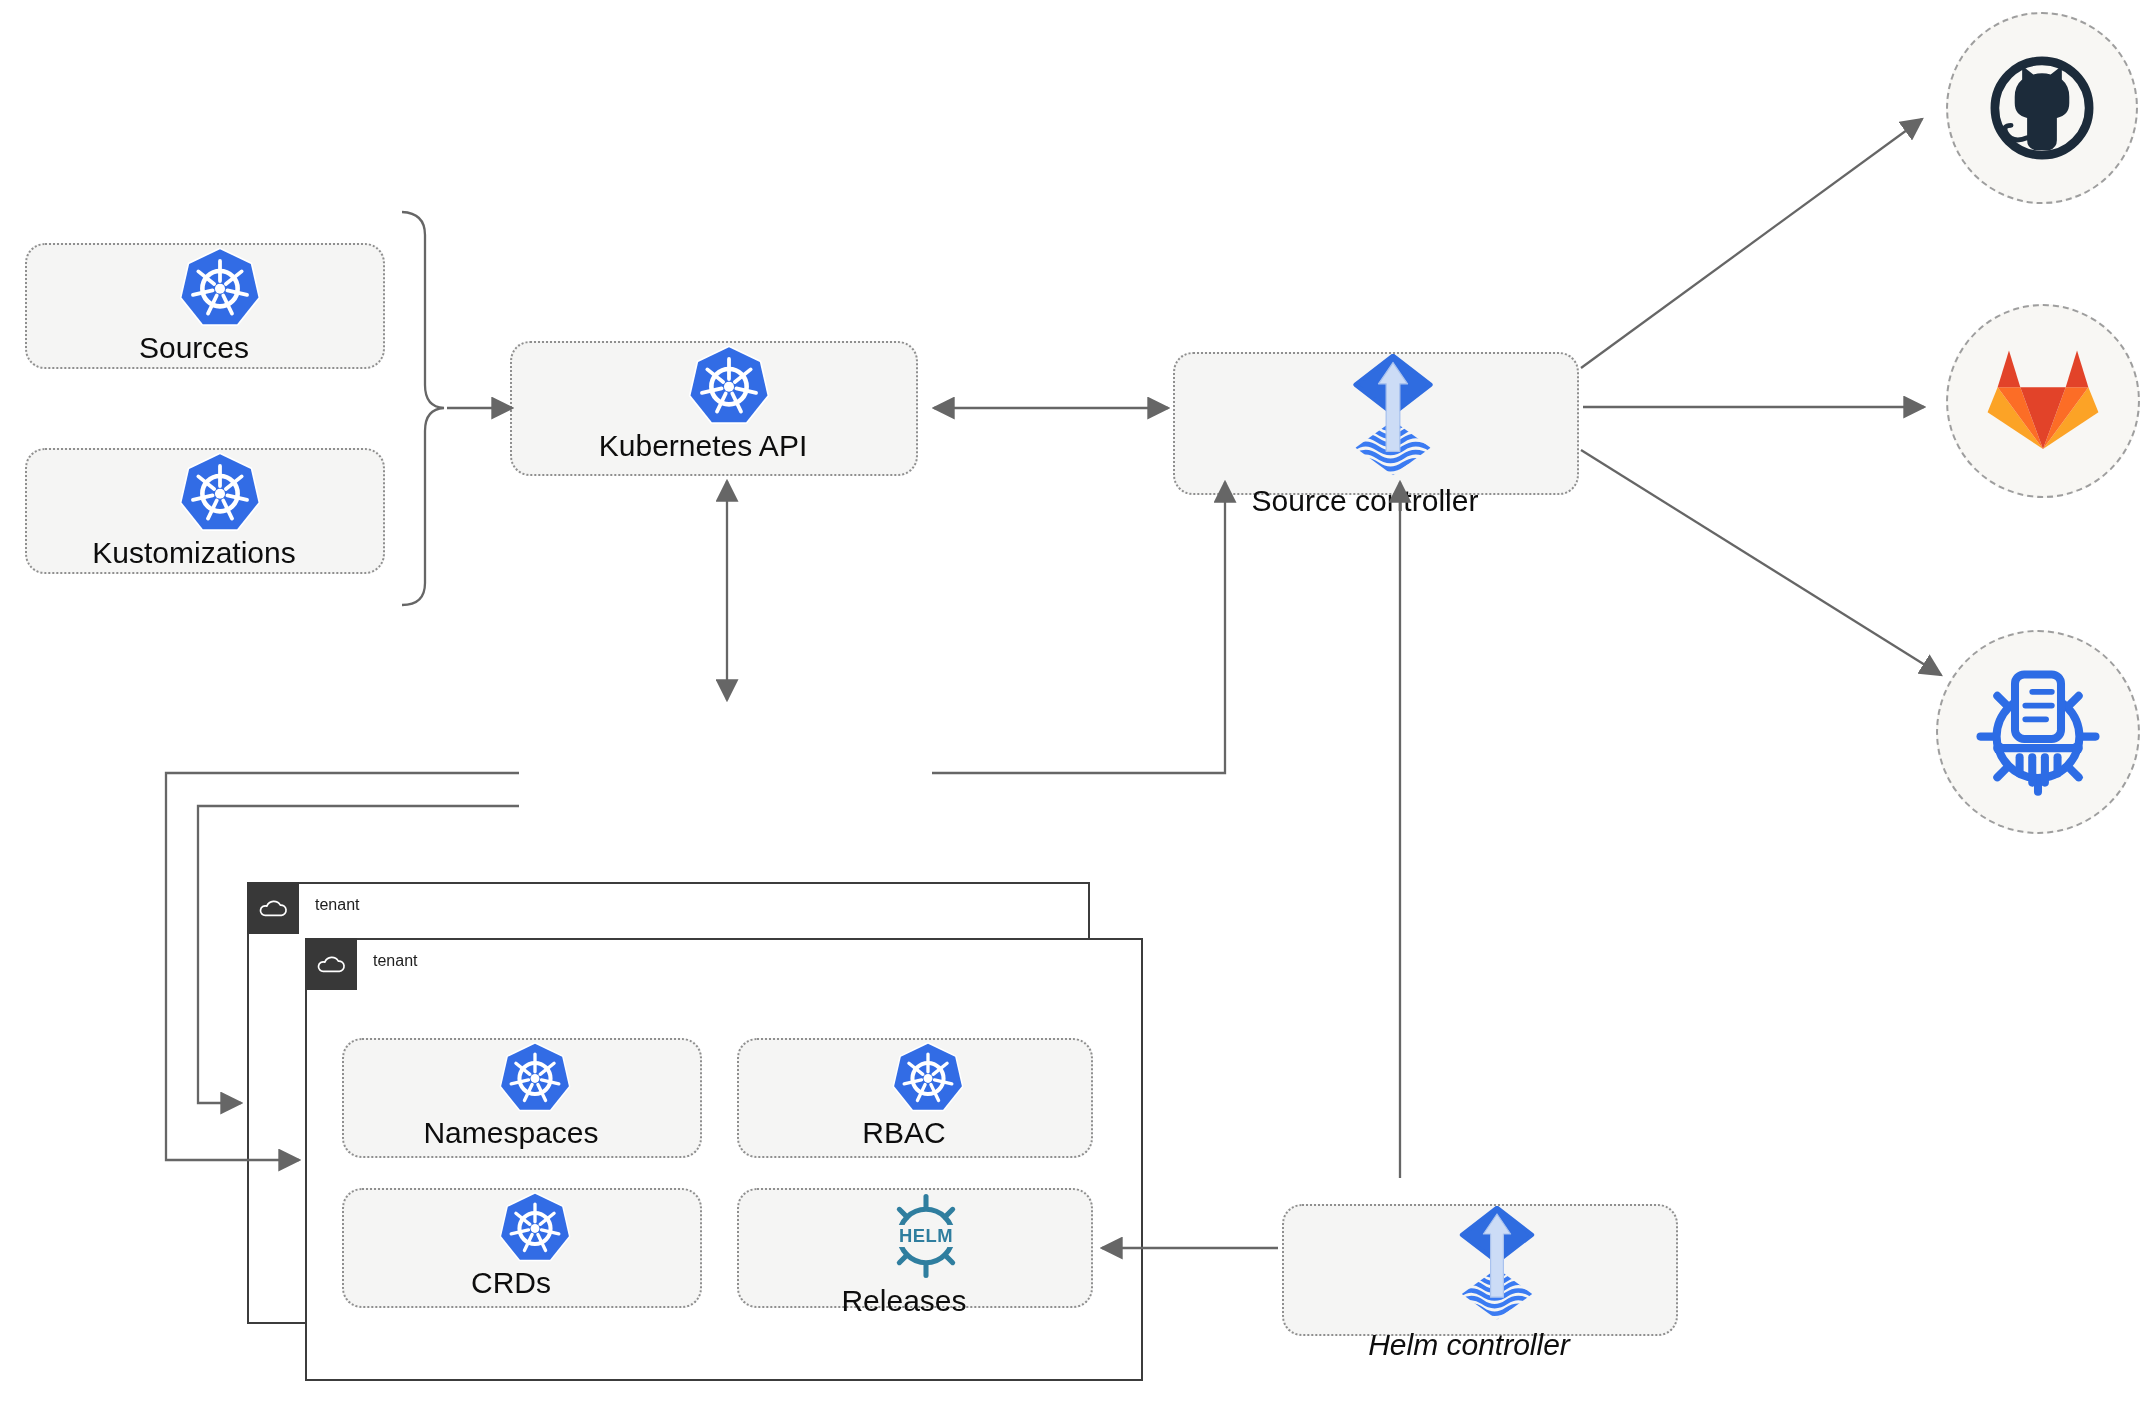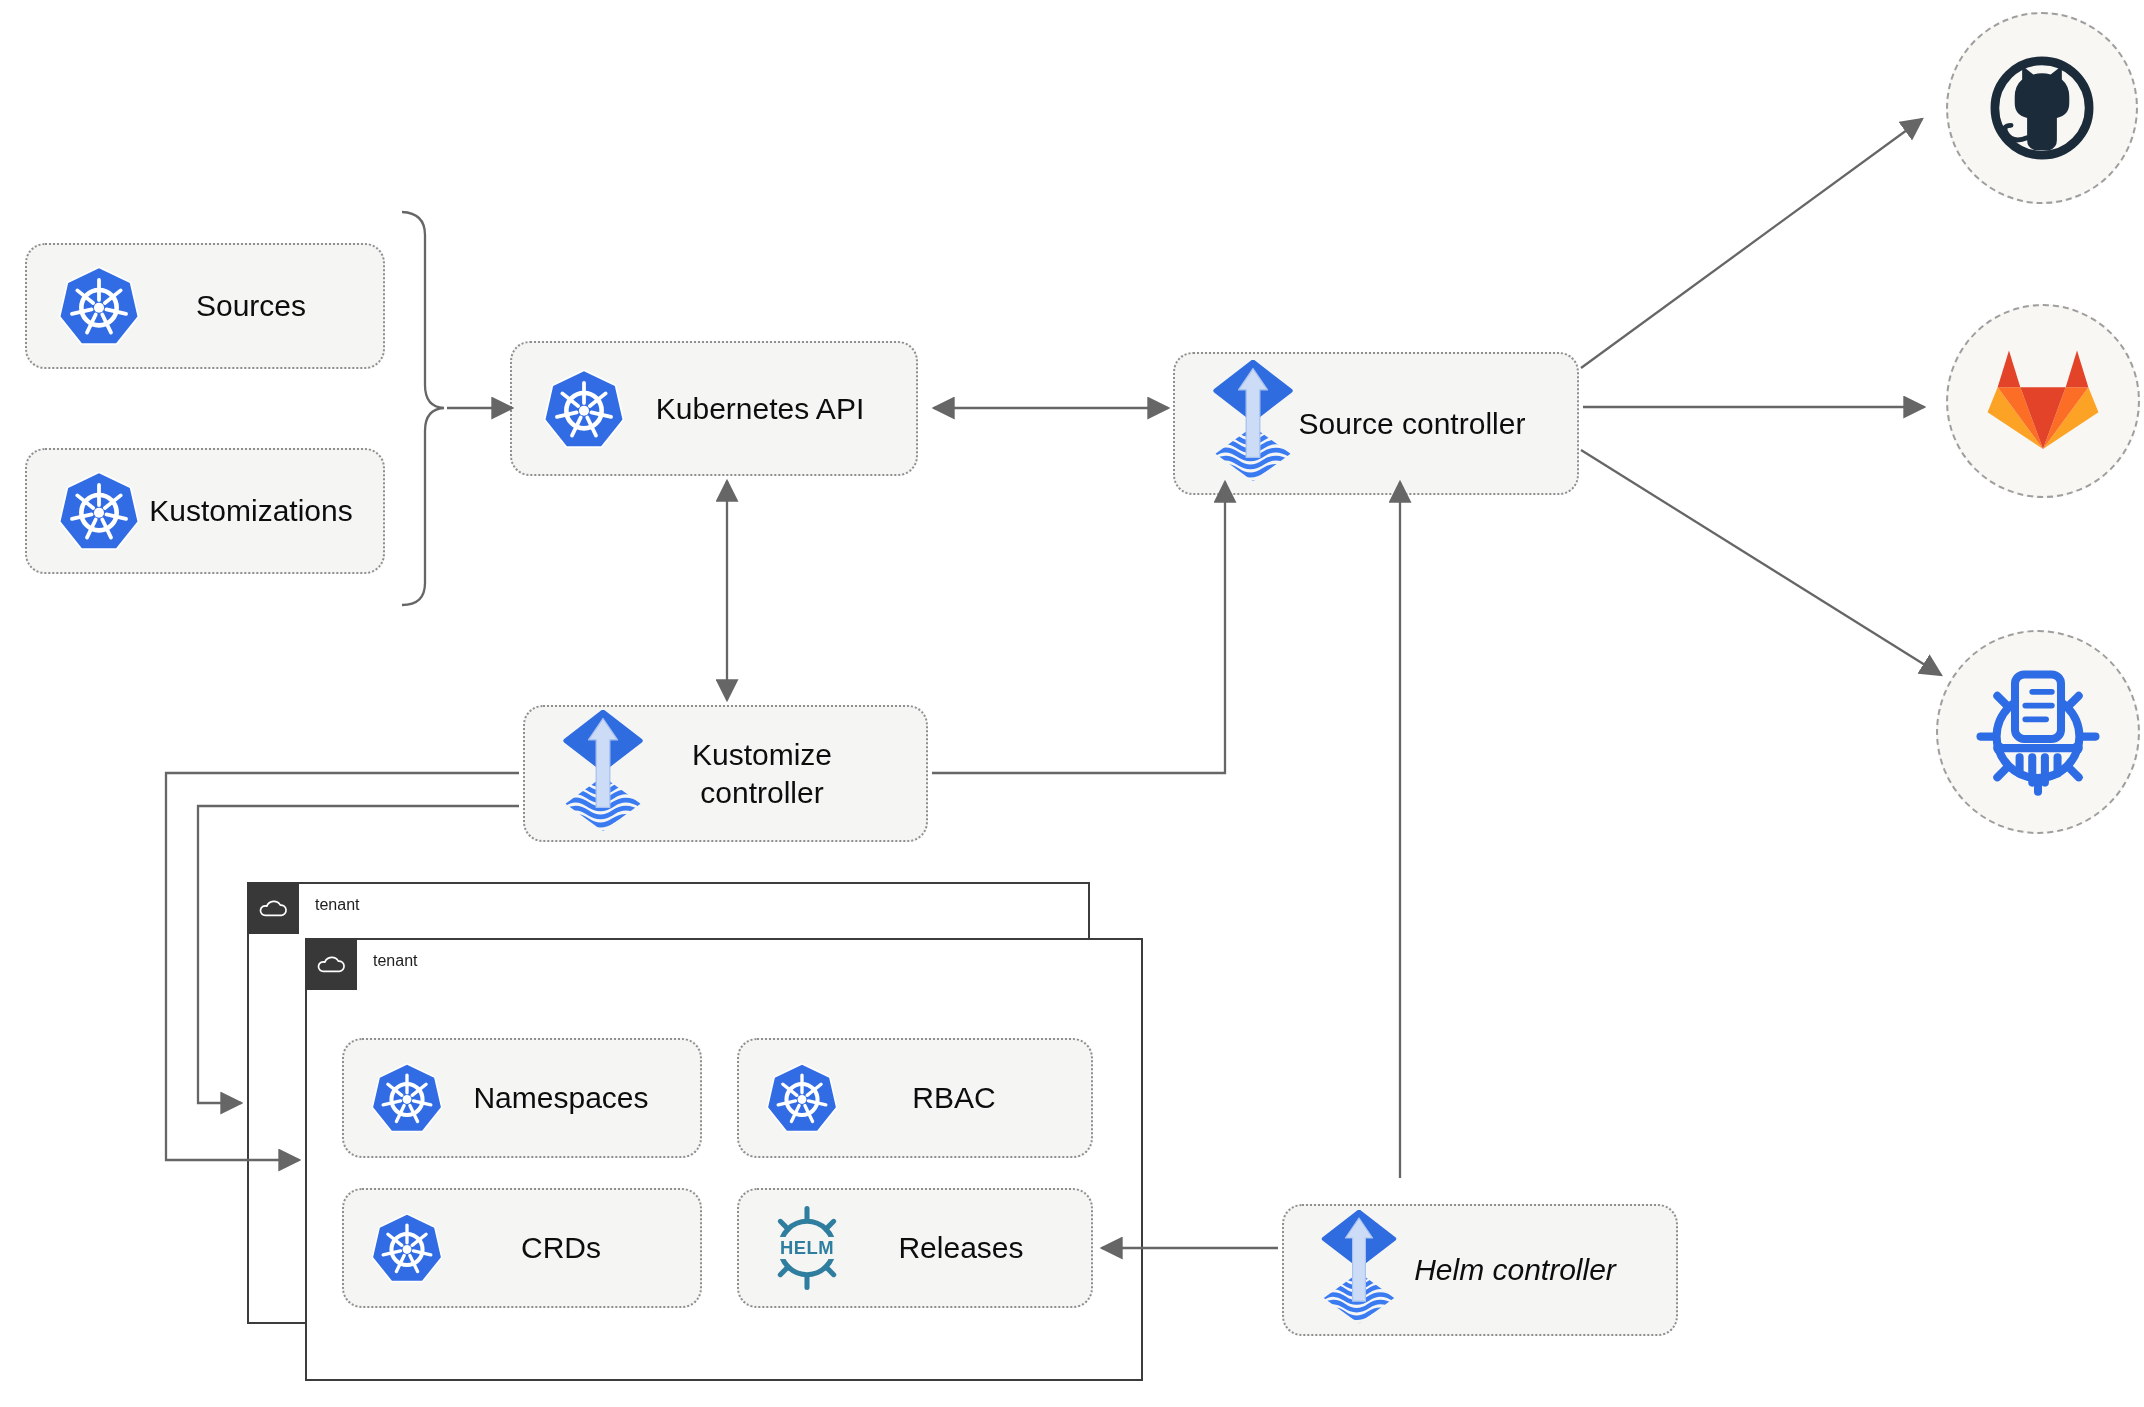--- a/index.html
+++ b/index.html
@@ -1,19 +1,19 @@
 <!DOCTYPE html>
 <html><head>
 <meta charset="utf-8">
 <style>
   html,body{margin:0;padding:0;background:#ffffff;}
   #canvas{position:relative;width:2144px;height:1407px;background:#ffffff;overflow:hidden;
           font-family:"Liberation Sans", sans-serif;}
   .node{position:absolute;background:#f5f5f4;border:2px dotted #8f8f8f;border-radius:20px;
-        display:flex;align-items:center;z-index:12;box-sizing:border-box;}
+        display:flex;align-items:center;z-index:12;box-sizing:border-box;flex-direction:column;}
   .node-label{flex:1;text-align:center;font-size:30px;color:#0d0d0d;line-height:1.25;
               padding-right:22px;}
   .icon{flex:none;}
   .icon.k8s-lg{width:84px;height:84px;margin-left:30px;}
   .icon.k8s-md{width:74px;height:74px;margin-left:26px;}
   .icon.flux{width:88px;height:128px;margin-left:34px;}
   .icon.helm{width:92px;height:92px;margin-left:22px;}
   .tenant-box{position:absolute;background:#ffffff;border:2.5px solid #3c3c3c;box-sizing:border-box;}
   .tenant-box.outer{z-index:8;}
   .tenant-box.inner{z-index:9;}
@@ -102,26 +102,20 @@
     <svg class="icon k8s-lg" viewBox="0 0 100 100">
         <use href="#k8s-sym"></use>
       </svg>
     <div class="node-label">Kubernetes API</div>
   </div>
   <div class="node" style="left:1173px;top:352px;width:406px;height:143px;">
     <svg class="icon flux" viewBox="0 0 100 150">
         <use href="#flux-sym"></use>
       </svg>
     <div class="node-label" style="max-width:230px;">Source controller</div>
-  </div>
-  <div class="node" style="left:523px;top:705px;width:405px;height:137px;">
-    <svg class="icon flux" viewBox="0 0 100 150">
-        <use href="#flux-sym"></use>
-      </svg>
-    <div class="node-label" style="max-width:230px;">Kustomize controller</div>
   </div>
   <div class="node" style="left:1282px;top:1204px;width:396px;height:132px;font-style:italic;">
     <svg class="icon flux" viewBox="0 0 100 150" style="width:82px;height:120px;">
         <use href="#flux-sym"></use>
       </svg>
     <div class="node-label" style="max-width:230px;">Helm controller</div>
   </div>
 
   <div class="node" style="left:342px;top:1038px;width:360px;height:120px;">
     <svg class="icon k8s-md" viewBox="0 0 100 100">

